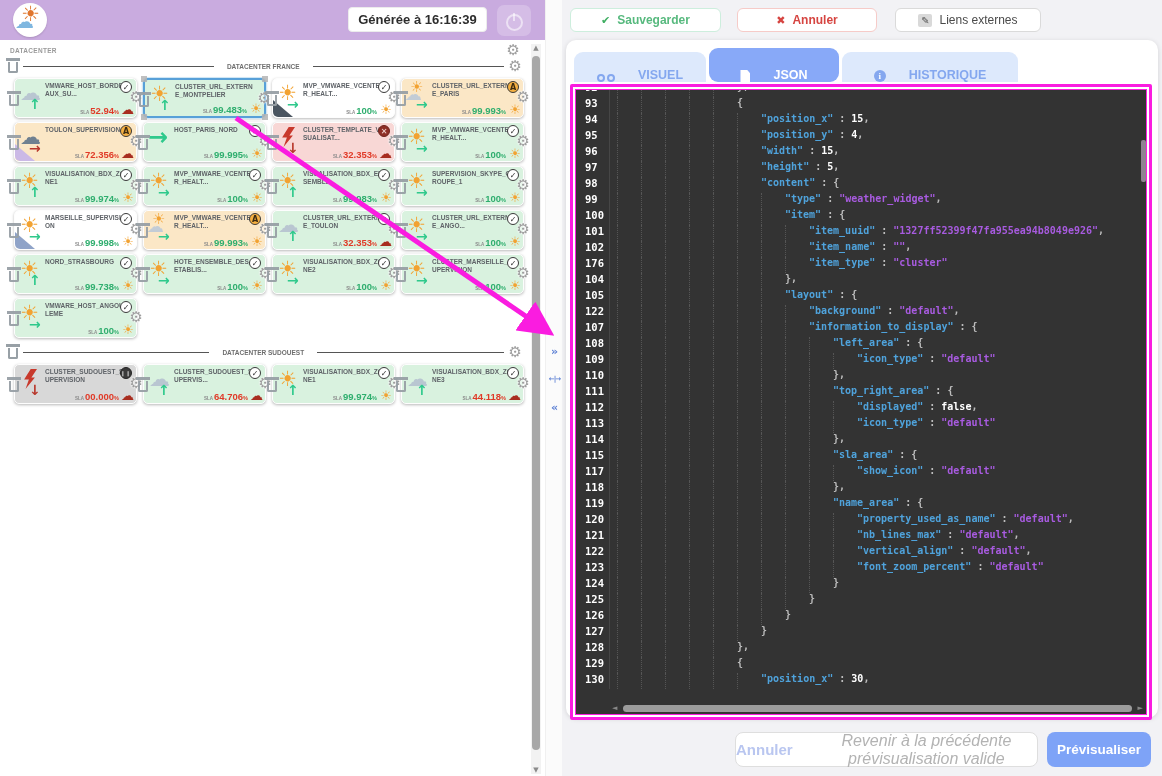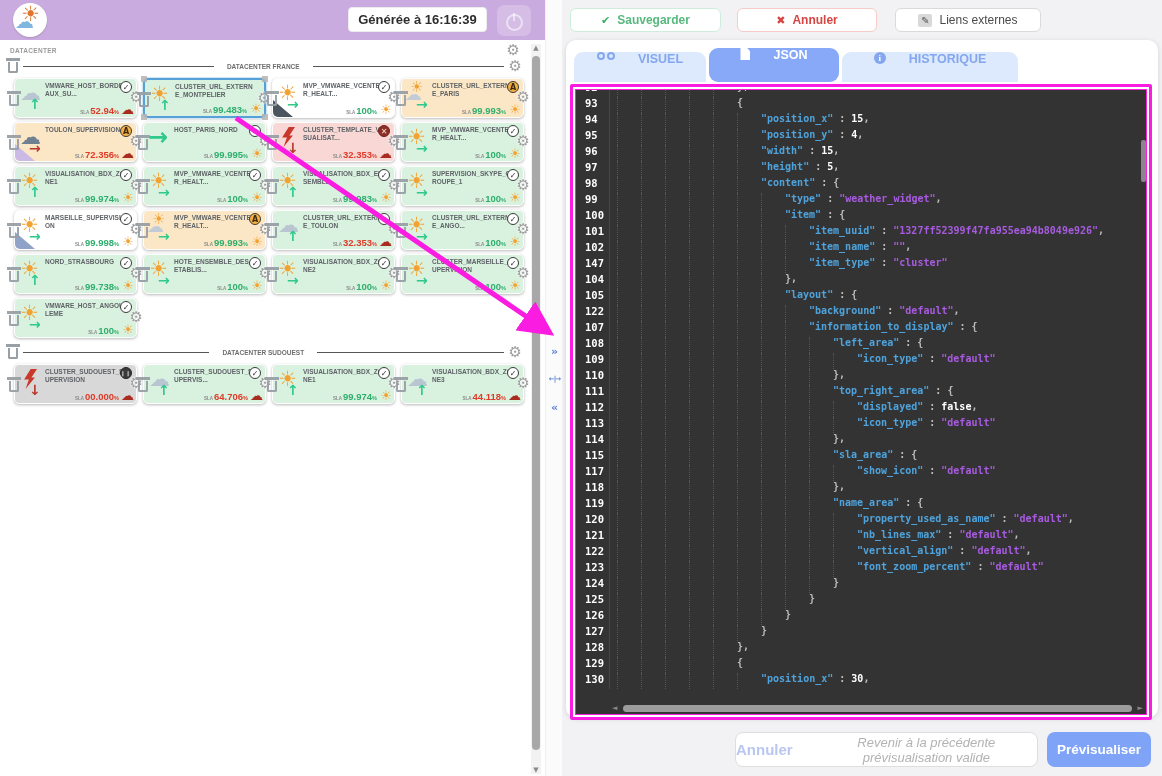--- a/index.html
+++ b/index.html
@@ -104,21 +104,21 @@
   .btn-save .ico { color:#3fae62; font-family:"DejaVu Sans",sans-serif; font-size:11px; }
   .btn-cancel{ left:175px; width:140px; border:1px solid #f6cbc8; color:#d64541; }
   .btn-cancel .ico { color:#d64541; font-family:"DejaVu Sans",sans-serif; font-size:11px; }
   .btn-links { left:333px; width:146px; border:1px solid #dadada; color:#4a4a4a; font-weight:normal; }
   .btn-links .chip { width:14px; height:13px; background:#d9d9d9; border-radius:2px; color:#555;
                      font-size:10px; line-height:13px; text-align:center; font-family:"DejaVu Sans",sans-serif; }
 
   .card { position:absolute; left:4px; top:40px; width:592px; height:678px; background:#fff;
           border-radius:10px; box-shadow:0 1px 5px rgba(0,0,0,.13); }
   .tabs { display:flex; align-items:flex-end; gap:3px; padding:8px 0 0 8px; height:42px; }
-  .tab { height:30px; border-radius:9px 9px 0 0; display:flex; align-items:flex-start; justify-content:center;
+  .tab { height:30px; border-radius:9px 9px 0 0; display:flex; align-items:flex-end; justify-content:center;
          gap:23px; font-weight:bold; font-size:12.5px; cursor:pointer; }
   .tab-blue { background:#dde9fc; color:#84a7ef; }
   .tab-active { background:#88a9f8; color:#fff; height:34px; border-radius:9px; z-index:2; }
   .tab-purple { background:#ecdcf9; color:#c9a0e8; margin-left:6px; }
   .t-visuel { width:132px; } .t-json { width:130px; } .t-historique { width:176px; } .t-defaut { width:146px; }
   .eyes { display:flex; gap:2px; }
   .eye { width:8px; height:8px; border-radius:50%; border:2.5px solid #84a7ef; }
   .doc { width:10px; height:12px; background:#fff; clip-path:polygon(0 0,68% 0,100% 32%,100% 100%,0 100%); }
   .info-i { width:12px; height:12px; border-radius:50%; background:#84a7ef; color:#fff; font-size:9px;
             font-weight:bold; text-align:center; line-height:12px; font-family:"Liberation Serif",serif; }
@@ -137,21 +137,21 @@
   .hscroll { position:absolute; left:36px; right:3px; bottom:0; height:11px; background:#333; }
   .hthumb { position:absolute; left:11px; right:11px; top:2px; height:7px; background:#9c9c9c; border-radius:4px; }
   .harrow { position:absolute; top:1px; font-size:7px; color:#888; font-family:"DejaVu Sans",sans-serif; }
   .harrow.l { left:0; } .harrow.r { right:0; }
   .vthumb { position:absolute; right:0; top:50px; width:5px; height:42px; background:#8f8292; border-radius:2px; }
 
   .undo-btn { position:absolute; left:173px; top:732px; width:303px; height:35px; background:#fff;
               border:1px solid #dedede; border-radius:8px; display:flex; align-items:center;
               justify-content:center; gap:7px; cursor:default; }
   .undo-label { color:#b9c6f0; font-size:15px; font-weight:bold; }
-  .undo-hint { color:#b3b3b3; font-size:13px; font-style:italic;margin-left:16px; }
+  .undo-hint { color:#b3b3b3; font-size:16px; font-style:italic;margin-left:16px; }
   .preview-btn { position:absolute; left:485px; top:732px; width:104px; height:35px; background:#7ea3f7;
                  border:none; border-radius:8px; color:#fff; font-size:13.5px; font-weight:bold; cursor:pointer; }
 
   .arrow-overlay { position:absolute; left:0; top:0; width:1162px; height:776px; z-index:60; pointer-events:none; }
 </style>
 </head>
 <body>
 
 <div class="app">
 
@@ -543,21 +543,21 @@
               </div>
               <div class="line">
                 <span class="num">101</span>
                 <span class="code"><span class="ig"></span><span class="ig"></span><span class="ig"></span><span class="ig"></span><span class="ig"></span><span class="ig"></span><span class="ig"></span><span class="ig"></span><span class="k">"item_uuid"</span><span class="p"> :</span> <span class="s">"1327ff52399f47fa955ea94b8049e926"</span><span class="p">,</span></span>
               </div>
               <div class="line">
                 <span class="num">102</span>
                 <span class="code"><span class="ig"></span><span class="ig"></span><span class="ig"></span><span class="ig"></span><span class="ig"></span><span class="ig"></span><span class="ig"></span><span class="ig"></span><span class="k">"item_name"</span><span class="p"> :</span> <span class="s">""</span><span class="p">,</span></span>
               </div>
               <div class="line">
-                <span class="num">147</span>
+                <span class="num">176</span>
                 <span class="code"><span class="ig"></span><span class="ig"></span><span class="ig"></span><span class="ig"></span><span class="ig"></span><span class="ig"></span><span class="ig"></span><span class="ig"></span><span class="k">"item_type"</span><span class="p"> :</span> <span class="s">"cluster"</span></span>
               </div>
               <div class="line">
                 <span class="num">104</span>
                 <span class="code"><span class="ig"></span><span class="ig"></span><span class="ig"></span><span class="ig"></span><span class="ig"></span><span class="ig"></span><span class="ig"></span><span class="p">}</span><span class="p">,</span></span>
               </div>
               <div class="line">
                 <span class="num">105</span>
                 <span class="code"><span class="ig"></span><span class="ig"></span><span class="ig"></span><span class="ig"></span><span class="ig"></span><span class="ig"></span><span class="ig"></span><span class="k">"layout"</span><span class="p"> :</span> <span class="p">{</span></span>
               </div>

